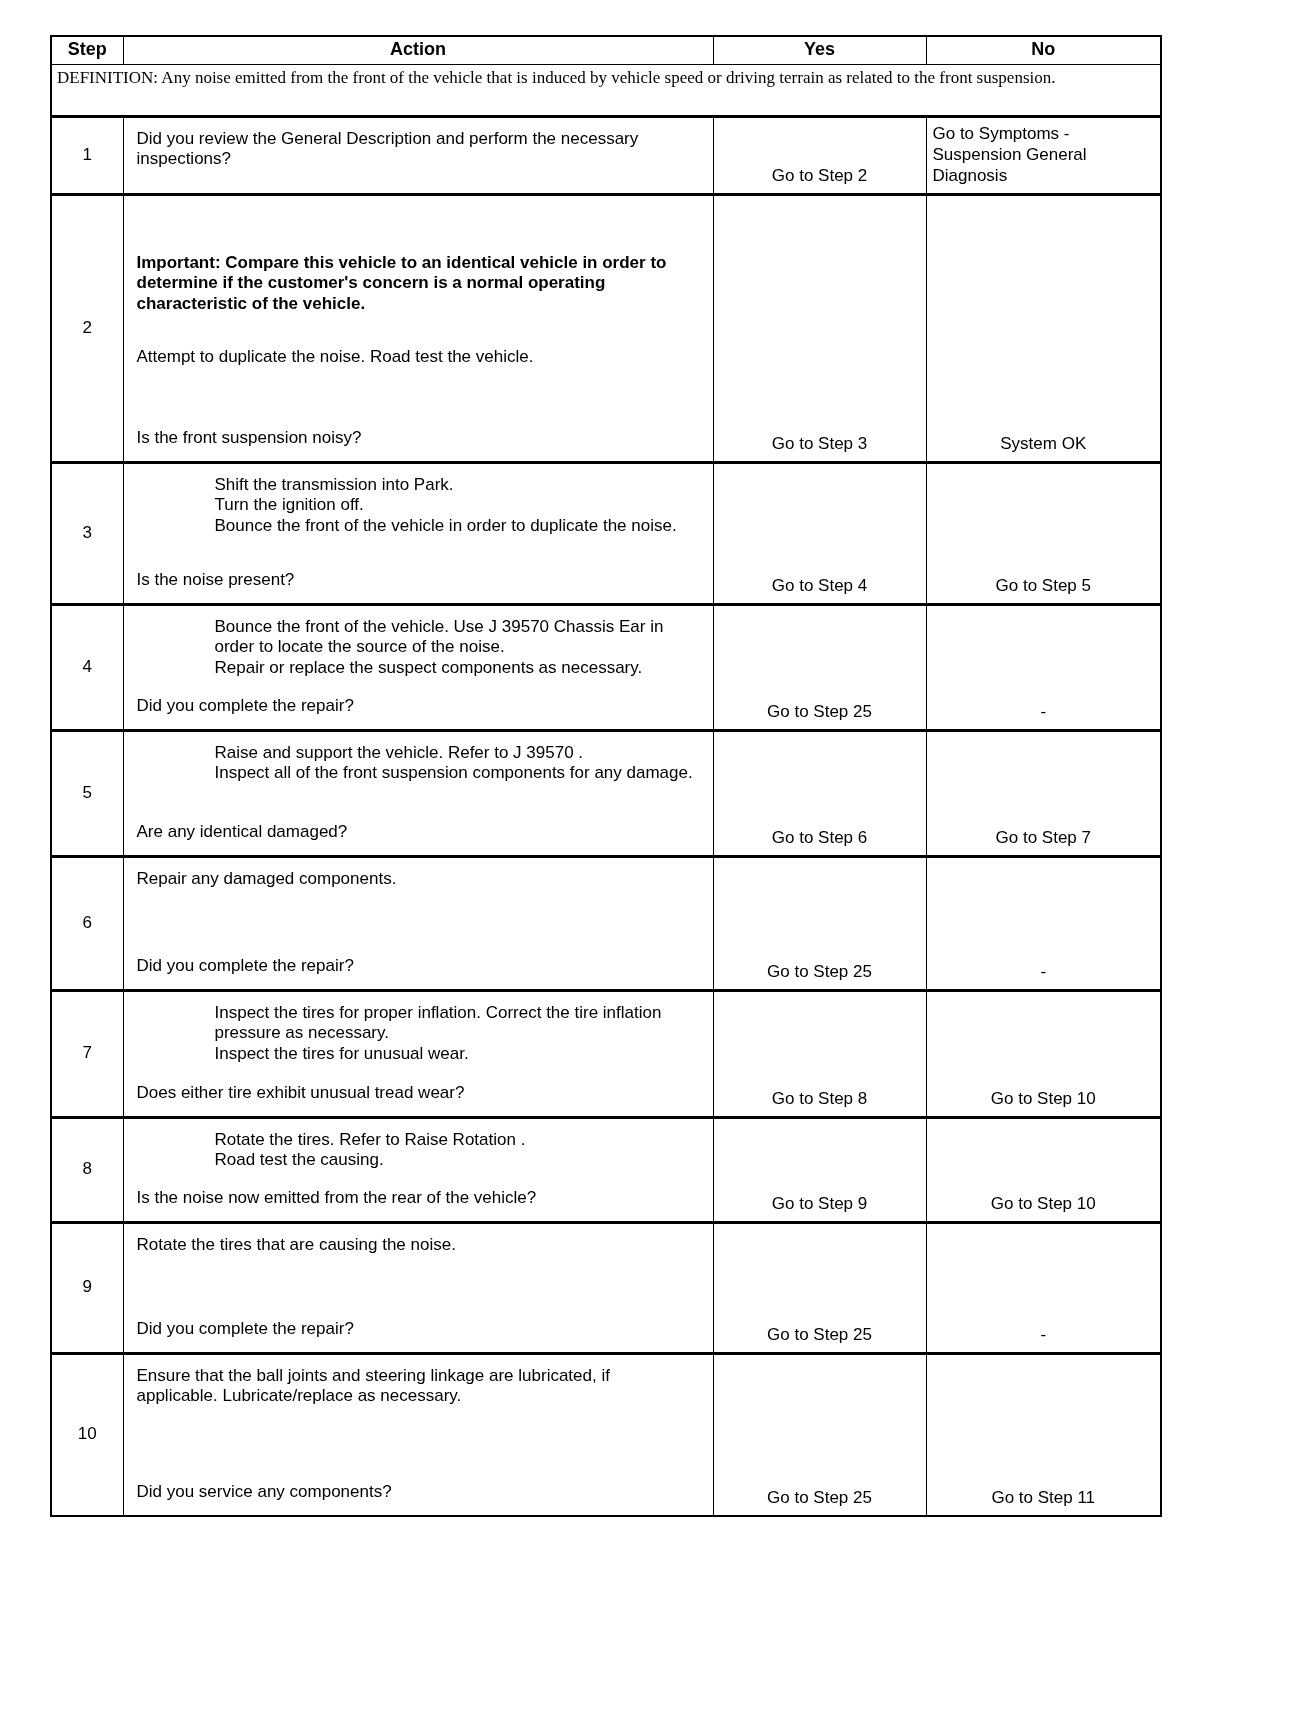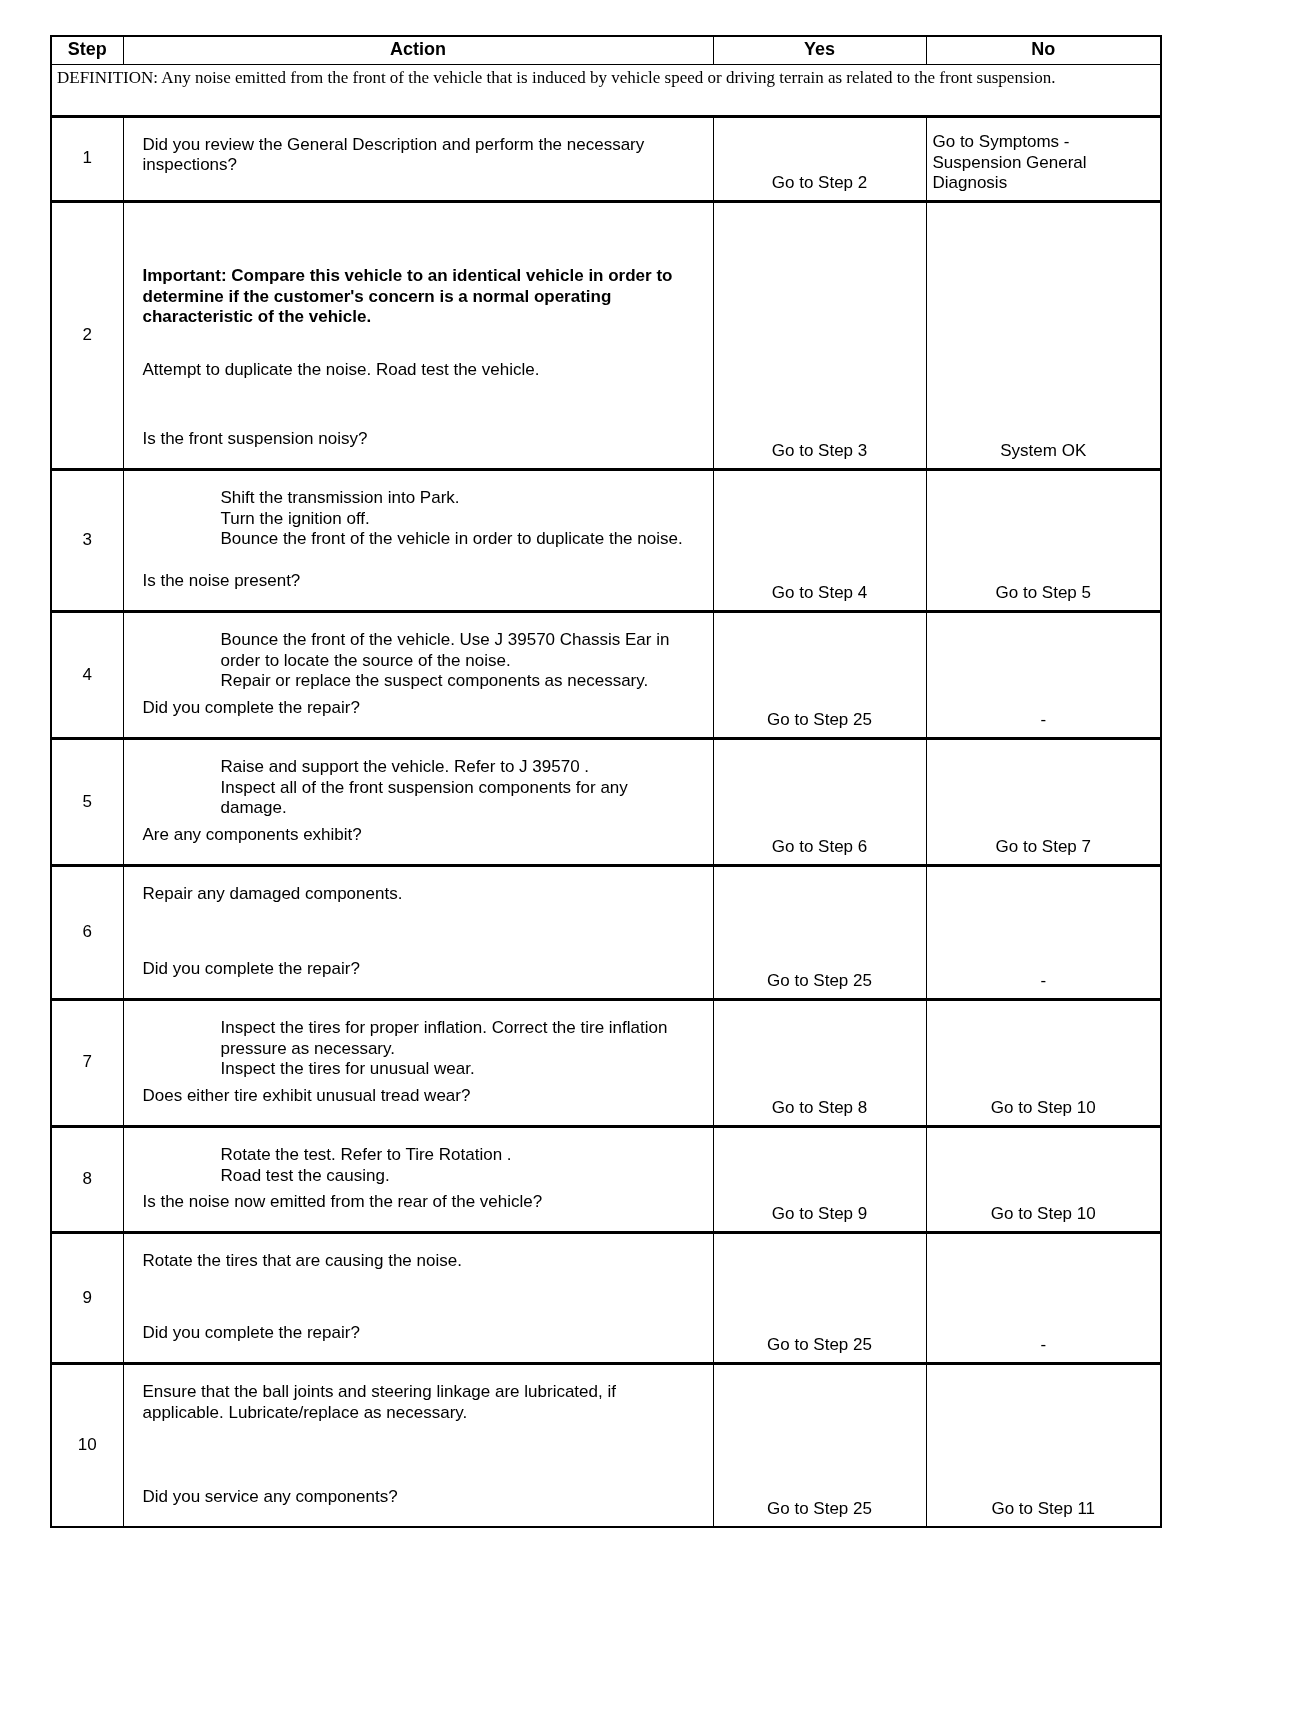--- a/index.html
+++ b/index.html
@@ -54,21 +54,21 @@
     font-family: Liberation Serif, serif;
   }
 
   td.step-cell {
     text-align: center;
     vertical-align: middle;
     padding: 0 2px;
   }
 
   td.action-cell {
-    padding: 15px;
+    padding: 9px;
     vertical-align: top;
   }
 
   .action-flex {
     display: flex;
     flex-direction: column;
     justify-content: space-between;
     height: 100%;
     box-sizing: border-box;
     padding: 2px 8px 3px 4px;
@@ -187,21 +187,21 @@
     <td class="no-cell">-</td>
   </tr>
       <tr class="data-row row-5">
     <td class="step-cell">5</td>
     <td class="action-cell">
       <div class="action-flex">
         <div class="action-body indent">
               <div class="para">Raise and support the vehicle. Refer to J 39570 .</div>
               <div class="para">Inspect all of the front suspension components for any damage.</div>
             </div>
-        <div class="action-question">Are any components exhibit?</div>
+        <div class="action-question">Are any identical damaged?</div>
       </div>
     </td>
     <td class="yes-cell">Go to Step 6</td>
     <td class="no-cell">Go to Step 7</td>
   </tr>
       <tr class="data-row row-6">
     <td class="step-cell">6</td>
     <td class="action-cell">
       <div class="action-flex">
         <div class="action-body">
@@ -225,21 +225,21 @@
       </div>
     </td>
     <td class="yes-cell">Go to Step 8</td>
     <td class="no-cell">Go to Step 10</td>
   </tr>
       <tr class="data-row row-8">
     <td class="step-cell">8</td>
     <td class="action-cell">
       <div class="action-flex">
         <div class="action-body indent">
-              <div class="para">Rotate the test. Refer to Tire Rotation .</div>
+              <div class="para">Rotate the tires. Refer to Raise Rotation .</div>
               <div class="para">Road test the causing.</div>
             </div>
         <div class="action-question">Is the noise now emitted from the rear of the vehicle?</div>
       </div>
     </td>
     <td class="yes-cell">Go to Step 9</td>
     <td class="no-cell">Go to Step 10</td>
   </tr>
       <tr class="data-row row-9">
     <td class="step-cell">9</td>

